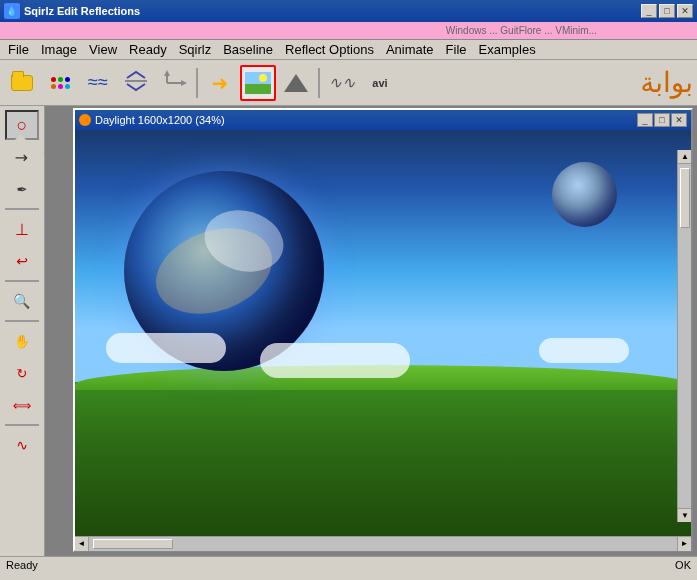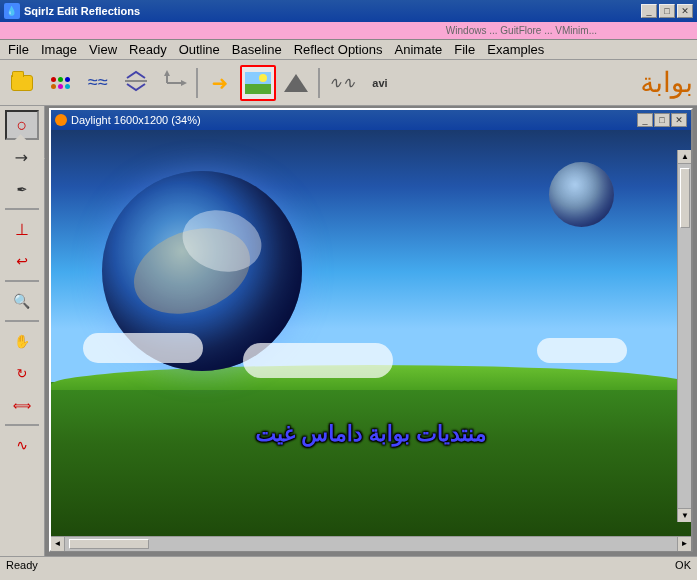--- a/index.html
+++ b/index.html
@@ -177,20 +177,21 @@
       background: #c8c8c8;
     }
 
     
     .canvas-area {
       flex: 1;
       background: #808080;
       padding: 4px;
       overflow: hidden;
       position: relative;
+      margin-left: 24px;
     }
 
     
     .image-window {
       position: absolute;
       top: 2px;
       left: 4px;
       right: 4px;
       bottom: 4px;
       background: #d4d0c8;
@@ -575,21 +576,21 @@
   <span>Windows ... GuitFlore ... VMinim...</span>
   <div class="secondary-bar-btns">
   </div>
 </div>
 
 <div class="menu-bar">
   <span class="menu-item">File</span>
   <span class="menu-item">Image</span>
   <span class="menu-item">View</span>
   <span class="menu-item">Ready</span>
-  <span class="menu-item">Outline</span>
+  <span class="menu-item">Sqirlz</span>
   <span class="menu-item">Baseline</span>
   <span class="menu-item">Reflect Options</span>
   <span class="menu-item">Animate</span>
   <span class="menu-item">File</span>
   <span class="menu-item">Examples</span>
 </div>
 
 <div class="toolbar">
 
   <div class="toolbar-btn">
@@ -712,21 +713,20 @@
 
           <div class="moon"></div>
 
           <div class="clouds">
             <div class="cloud cloud1"></div>
             <div class="cloud cloud2"></div>
             <div class="cloud cloud3"></div>
           </div>
 
           <div class="arabic-overlay">
-            <div class="arabic-text-line1">منتديات بوابة داماس غيت</div>
           </div>
         </div>
 
         <div class="v-scrollbar">
           <div class="v-scroll-up">▲</div>
           <div class="v-scroll-track">
             <div class="v-scroll-thumb"></div>
           </div>
           <div class="v-scroll-down">▼</div>
         </div>

